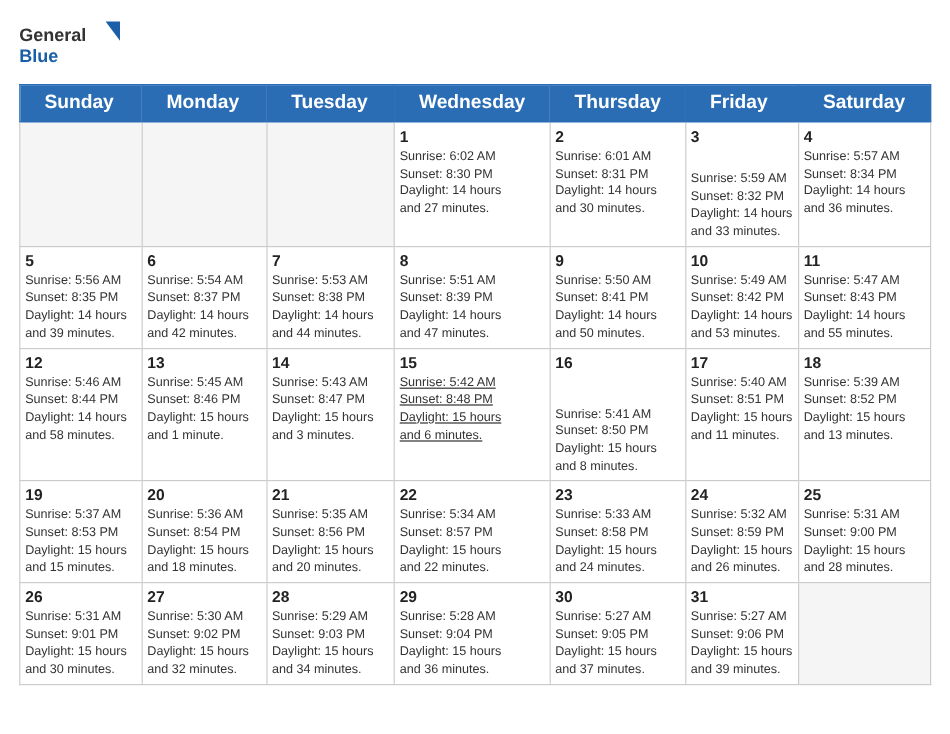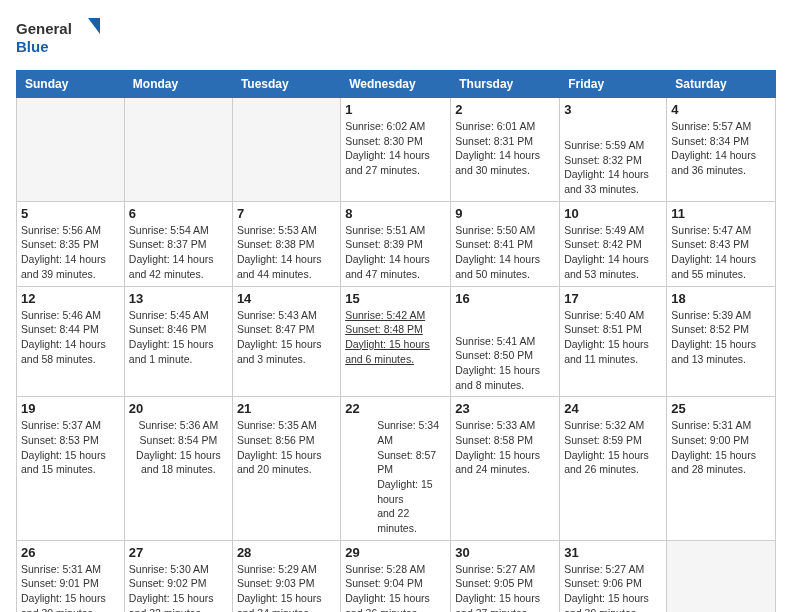--- a/index.html
+++ b/index.html
@@ -33,23 +33,23 @@
       color: #444;
     }
     .calendar {
       width: 100%;
       border-collapse: collapse;
       font-size: 11px;
     }
     .calendar th {
       background: #2a6db5;
       color: #fff;
-      padding: 6px 8px;
+      padding: 6px 20px;
       text-align: left;
-      font-size: 12px;
+      font-size: 16px;
       border: 1px solid #2a6db5;
     }
     .calendar td {
       border: 1px solid #ccc;
       vertical-align: top;
       padding: 4px;
       width: 113px;
       min-height: 80px;
       background: #fff;
     }
@@ -236,35 +236,35 @@
       <tr>
         <td>
           <div class="day-number">19</div>
           <div class="day-info" style="white-space: pre-line;">Sunrise: 5:37 AM
 Sunset: 8:53 PM
 Daylight: 15 hours
 and 15 minutes.</div>
         </td>
         <td>
           <div class="day-number">20</div>
-          <div class="day-info" style="white-space: pre-line; text-align: center;">Sunrise: 5:36 AM
+          <div class="day-info" style="white-space: pre-line;">Sunrise: 5:36 AM
 Sunset: 8:54 PM
 Daylight: 15 hours
 and 18 minutes.</div>
         </td>
         <td>
           <div class="day-number">21</div>
           <div class="day-info" style="white-space: pre-line;">Sunrise: 5:35 AM
 Sunset: 8:56 PM
 Daylight: 15 hours
 and 20 minutes.</div>
         </td>
         <td>
           <div class="day-number">22</div>
-          <div class="day-info" style="white-space: pre-line; margin-left: 32px;">Sunrise: 5:34 AM
+          <div class="day-info" style="white-space: pre-line;">Sunrise: 5:34 AM
 Sunset: 8:57 PM
 Daylight: 15 hours
 and 22 minutes.</div>
         </td>
         <td>
           <div class="day-number">23</div>
           <div class="day-info" style="white-space: pre-line;">Sunrise: 5:33 AM
 Sunset: 8:58 PM
 Daylight: 15 hours
 and 24 minutes.</div>

